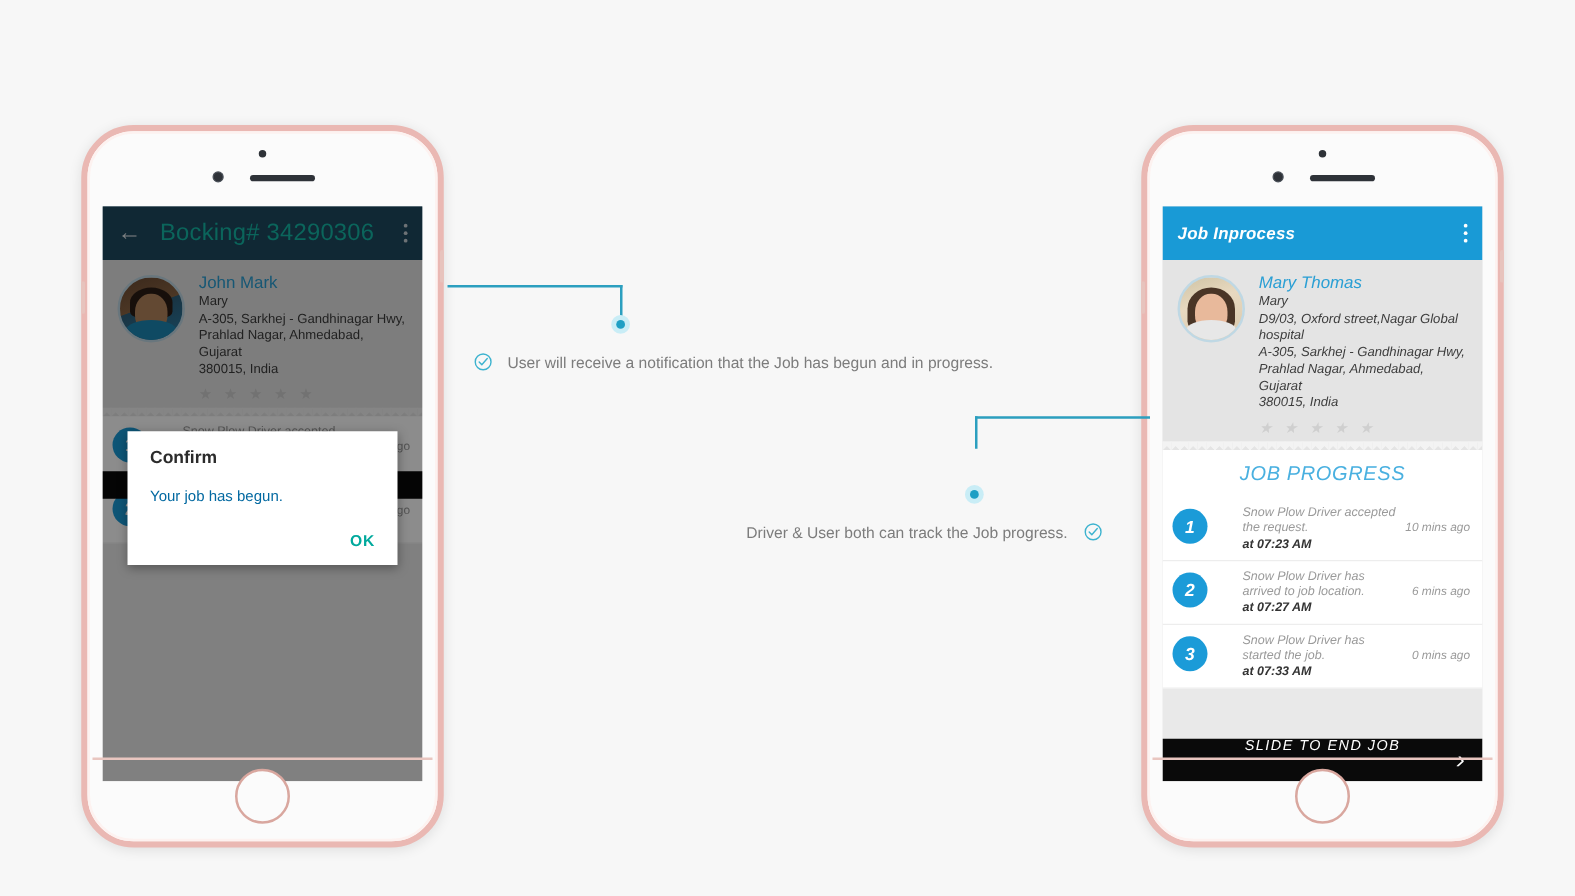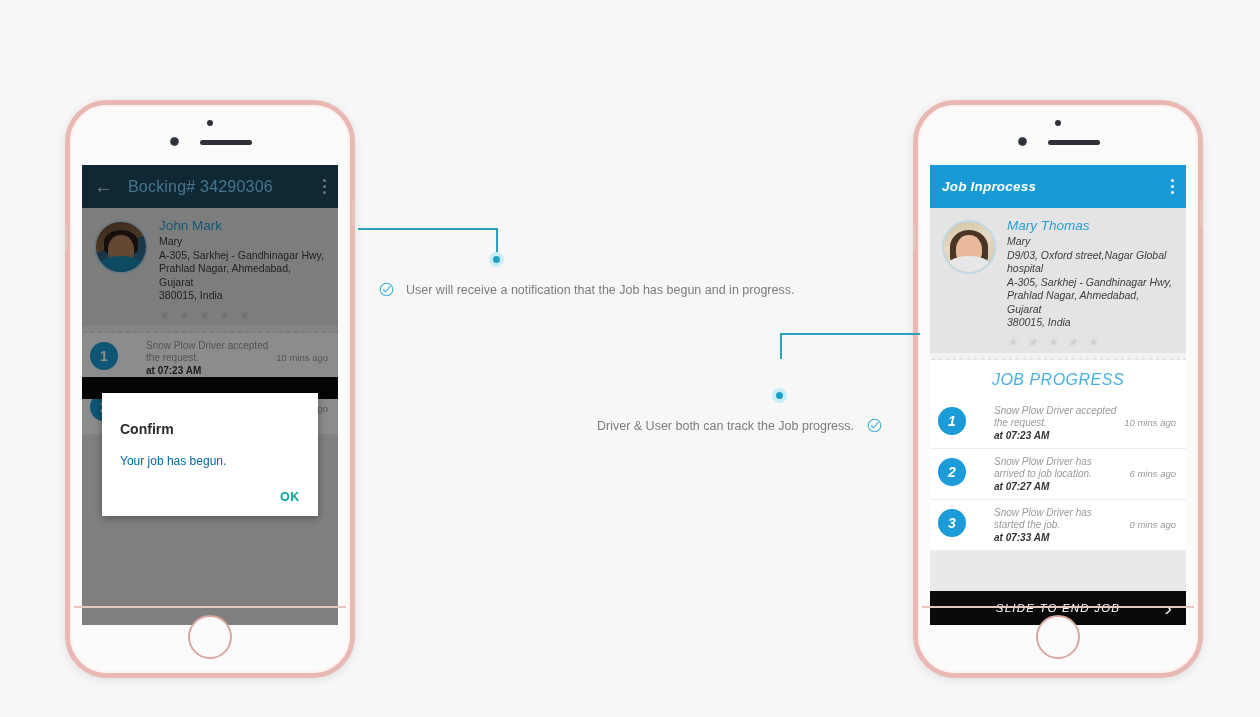--- a/index.html
+++ b/index.html
@@ -86,21 +86,21 @@
     padding: 0 12px;
     color: #ffffff;
   }
   .appbar.blue { background: #199ad6; }
   .appbar.dark { background: #1e4a60; }
   .appbar .back {
     font-size: 19px; line-height: 1; margin-right: 15px;
     color: #dfe6ea; font-weight: 300;
   }
   .appbar .title { font-size: 13.5px; font-weight: bold; letter-spacing: .2px; }
-  .appbar.dark .title { color: #7dd3fc; font-weight: normal; font-size: 16px; }
+  .appbar.dark .title { color: #14b8a6; font-weight: normal; font-size: 19px; }
   .appbar .kebab {
     position: absolute; right: 12px; top: 50%; margin-top: -8px;
     display: flex; flex-direction: column; justify-content: space-between;
     height: 15px;
   }
   .appbar .kebab i {
     display: block; width: 3px; height: 3px; border-radius: 50%;
     background: #fff;
   }
   .appbar.dark .kebab i { background: #c6d0d6; }
@@ -174,42 +174,41 @@
     margin-right: 9px; margin-top: 2px;
   }
   .step .txt { flex: 1 1 auto; min-width: 0; margin-left: 19px; }
   .step .msg { font-size: 10px; color: #9a9a9a; line-height: 12px; }
   .step .at { font-size: 10px; color: #333; font-weight: bold; margin-top: 1px; }
   .step .ago { flex: 0 0 auto; font-size: 9.5px; color: #9a9a9a; align-self: center; padding-left: 6px; }
 
   .slide-bar {
     position: absolute; left: 0; right: 0; bottom: 0;
     height: 34px; background: #0a0a0a;
-    display: flex; align-items: center; justify-content: center;
+    display: flex; justify-content: center;
     color: #fff; font-size: 11.5px; letter-spacing: 1.2px;
   }
   .slide-bar .chev {
     position: absolute; right: 13px; top: 50%; margin-top: -9px;
     font-size: 20px; line-height: 18px; font-weight: 300;
   }
 
   
   .dim {
     position: absolute; left: 0; right: 0; top: 0; bottom: 0;
     background: rgba(0,0,0,0.45);
   }
   .darkband {
     position: absolute; left: 0; right: 0; top: 212px; height: 22px;
     background: #0a0a0a;
   }
   .dialog {
     position: absolute; left: 20px; right: 20px; top: 180px;
-    background: #fff; padding: 28px 18px 12px 18px;
+    background: #fff; padding: 12px 18px 12px 18px;
     box-shadow: 0 2px 8px rgba(0,0,0,0.35);
-    margin-top: 48px;
   }
   .dialog .dtitle { font-size: 14px; font-weight: bold; color: #2b2b2b; }
   .dialog .dbody { font-size: 12px; color: #0369a1; margin-top: 17px; }
   .dialog .dok {
     text-align: right; color: #00a99d; font-size: 12.5px;
     font-weight: bold; margin-top: 22px; letter-spacing: .6px;
   }
 
   
   .conn { position: absolute; }

